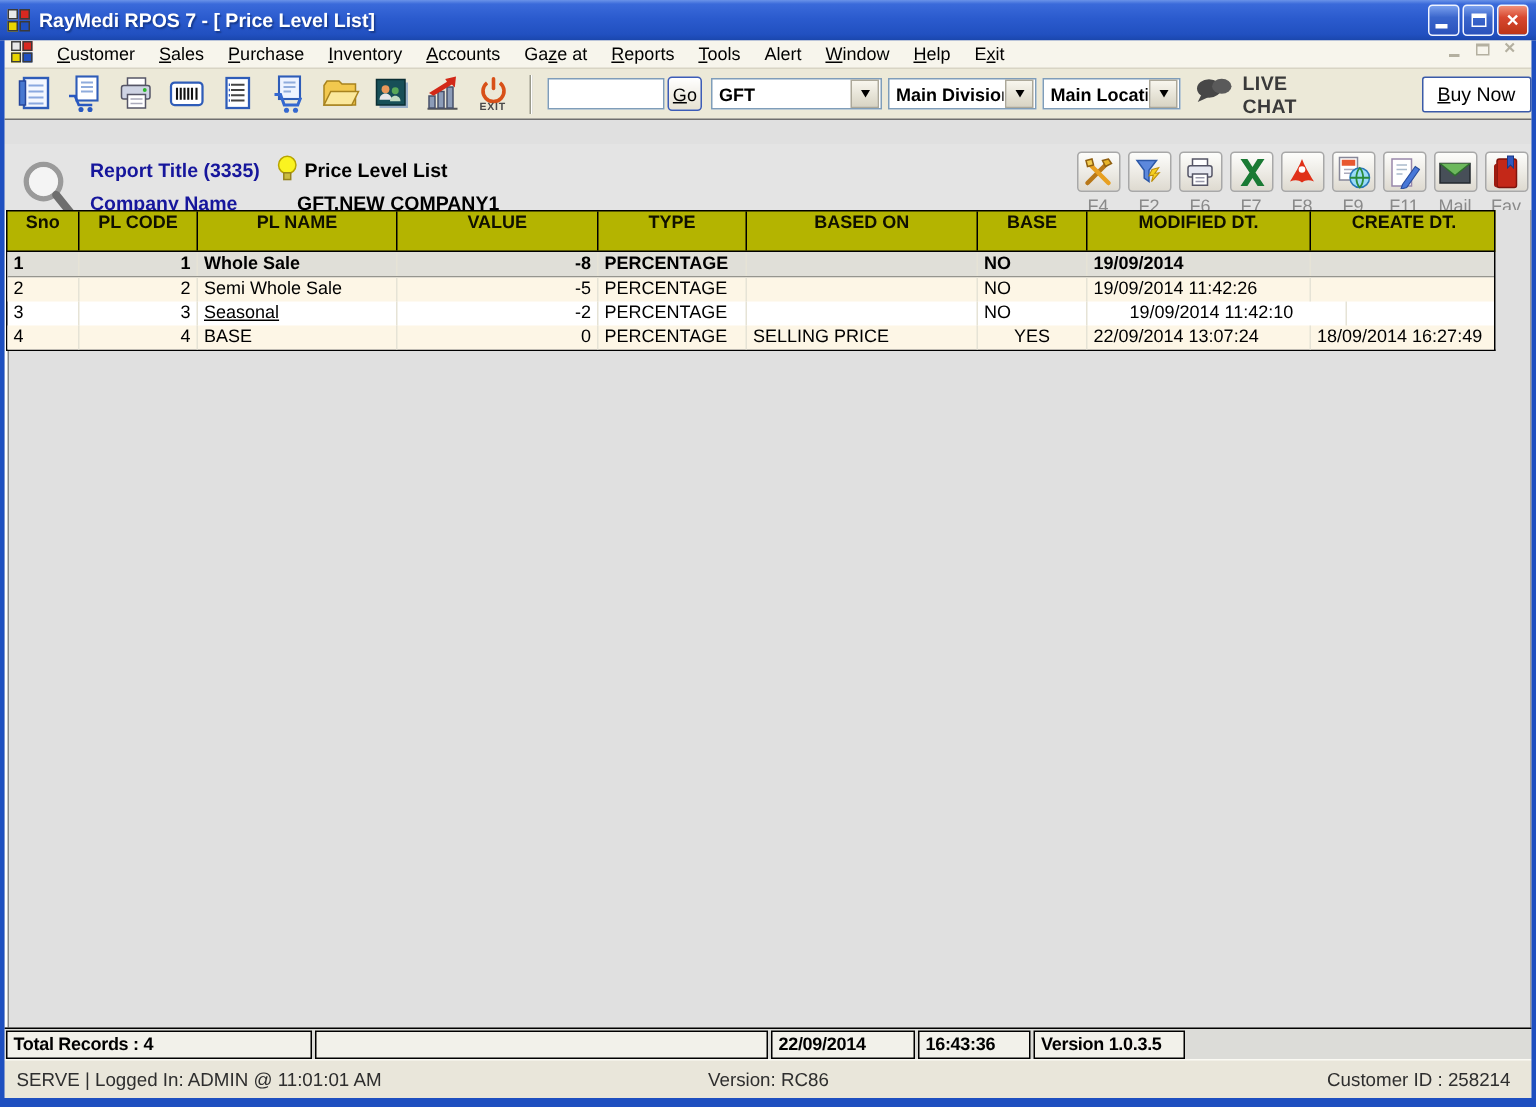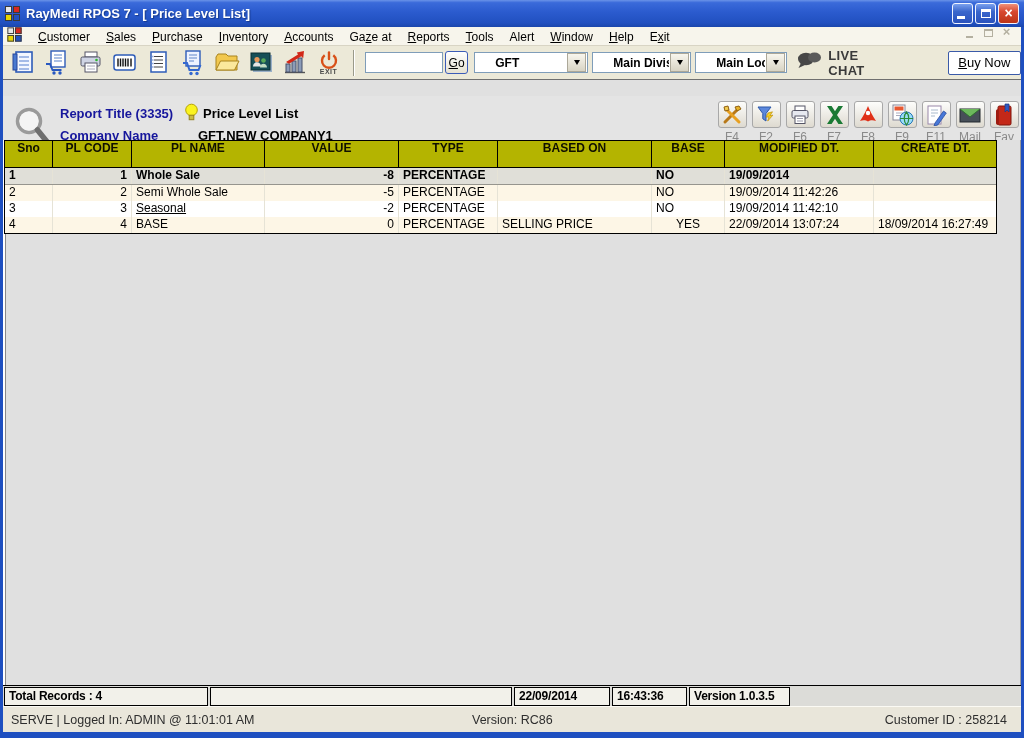--- a/index.html
+++ b/index.html
@@ -38,21 +38,21 @@
     border-bottom:1px solid #6f6f6f;display:flex;align-items:center;padding-left:6px;box-sizing:border-box;}
   .tb-icon{width:27px;height:30px;display:flex;flex-direction:column;align-items:center;justify-content:center;margin-right:7px;}
   .tb-exit-label{font:bold 7px "Liberation Sans",sans-serif;color:#4a4a4a;letter-spacing:.5px;margin-top:-1px;}
   .tb-sep{width:1px;height:26px;background:#9a9a8a;border-right:1px solid #fff;margin:0 8px 0 4px;}
   #search-input{width:78px;height:21px;border:1px solid #7f9db9;box-sizing:border-box;margin-left:2px;
     font:12px "Liberation Sans",sans-serif;padding:0 3px;background:#fff;}
   #go-btn{margin-left:2px;width:25px;height:23px;border:1px solid #3c5cb8;border-radius:3px;
     background:linear-gradient(#ffffff,#e6e2d2);font:12px "Liberation Sans",sans-serif;padding:0;}
   .combo{height:21px;background:#fff;border:1px solid #7f9db9;box-sizing:border-box;display:flex;align-items:center;margin-left:4px;}
   .combo:first-of-type{margin-left:6px;}
-  .combo .cval{flex:1;font:bold 12px "Liberation Sans",sans-serif;padding:0 20px;white-space:nowrap;overflow:hidden;}
+  .combo .cval{flex:1;font:bold 12px "Liberation Sans",sans-serif;padding:0 4px;white-space:nowrap;overflow:hidden;}
   .combo .carrow{width:17px;height:17px;margin:1px;background:linear-gradient(#f8f6ee,#d8d4c4);border:1px solid #aca899;
     display:flex;align-items:center;justify-content:center;}
   .combo .carrow b{width:0;height:0;border-left:3.5px solid transparent;border-right:3.5px solid transparent;border-top:5px solid #000;}
   .chat-icon{margin-left:10px;}
   .chat-label{font:bold 13px "Liberation Sans",sans-serif;color:#3a3a3a;margin-left:6px;letter-spacing:.3px;}
   #buy-btn{margin-left:54px;width:78px;height:24px;background:#fff;border:1px solid #3a5aa8;border-radius:2px;
     font:13px "Liberation Sans",sans-serif;}
 
   
   .reportband{position:absolute;left:3px;top:96px;width:1018px;height:60px;background:#e4e4e4;}
@@ -420,21 +420,21 @@
           <div class="g-cell" style="flex: 0 0 124px;"></div>
         </div>
         <div class="g-row">
           <div class="g-cell" style="flex: 0 0 48px;">3</div>
           <div class="g-cell ar" style="flex: 0 0 79px;">3</div>
           <div class="g-cell" style="flex: 0 0 133px; text-decoration: underline;">Seasonal</div>
           <div class="g-cell ar" style="flex: 0 0 134px;">-2</div>
           <div class="g-cell" style="flex: 0 0 99px;">PERCENTAGE</div>
           <div class="g-cell" style="flex: 0 0 154px;"></div>
           <div class="g-cell" style="flex: 0 0 73px;">NO</div>
-          <div class="g-cell" style="flex: 0 0 149px;">19/09/2014 11:42:10</div>
+          <div class="g-cell" style="flex: 0 0 149px; margin-left: 24px;">19/09/2014 11:42:10</div>
           <div class="g-cell" style="flex: 0 0 124px;"></div>
         </div>
         <div class="g-row alt">
           <div class="g-cell" style="flex: 0 0 48px;">4</div>
           <div class="g-cell ar" style="flex: 0 0 79px;">4</div>
           <div class="g-cell" style="flex: 0 0 133px;">BASE</div>
           <div class="g-cell ar" style="flex: 0 0 134px;">0</div>
           <div class="g-cell" style="flex: 0 0 99px;">PERCENTAGE</div>
           <div class="g-cell" style="flex: 0 0 154px;">SELLING PRICE</div>
           <div class="g-cell" style="flex: 0 0 73px; text-align: center;">YES</div>

